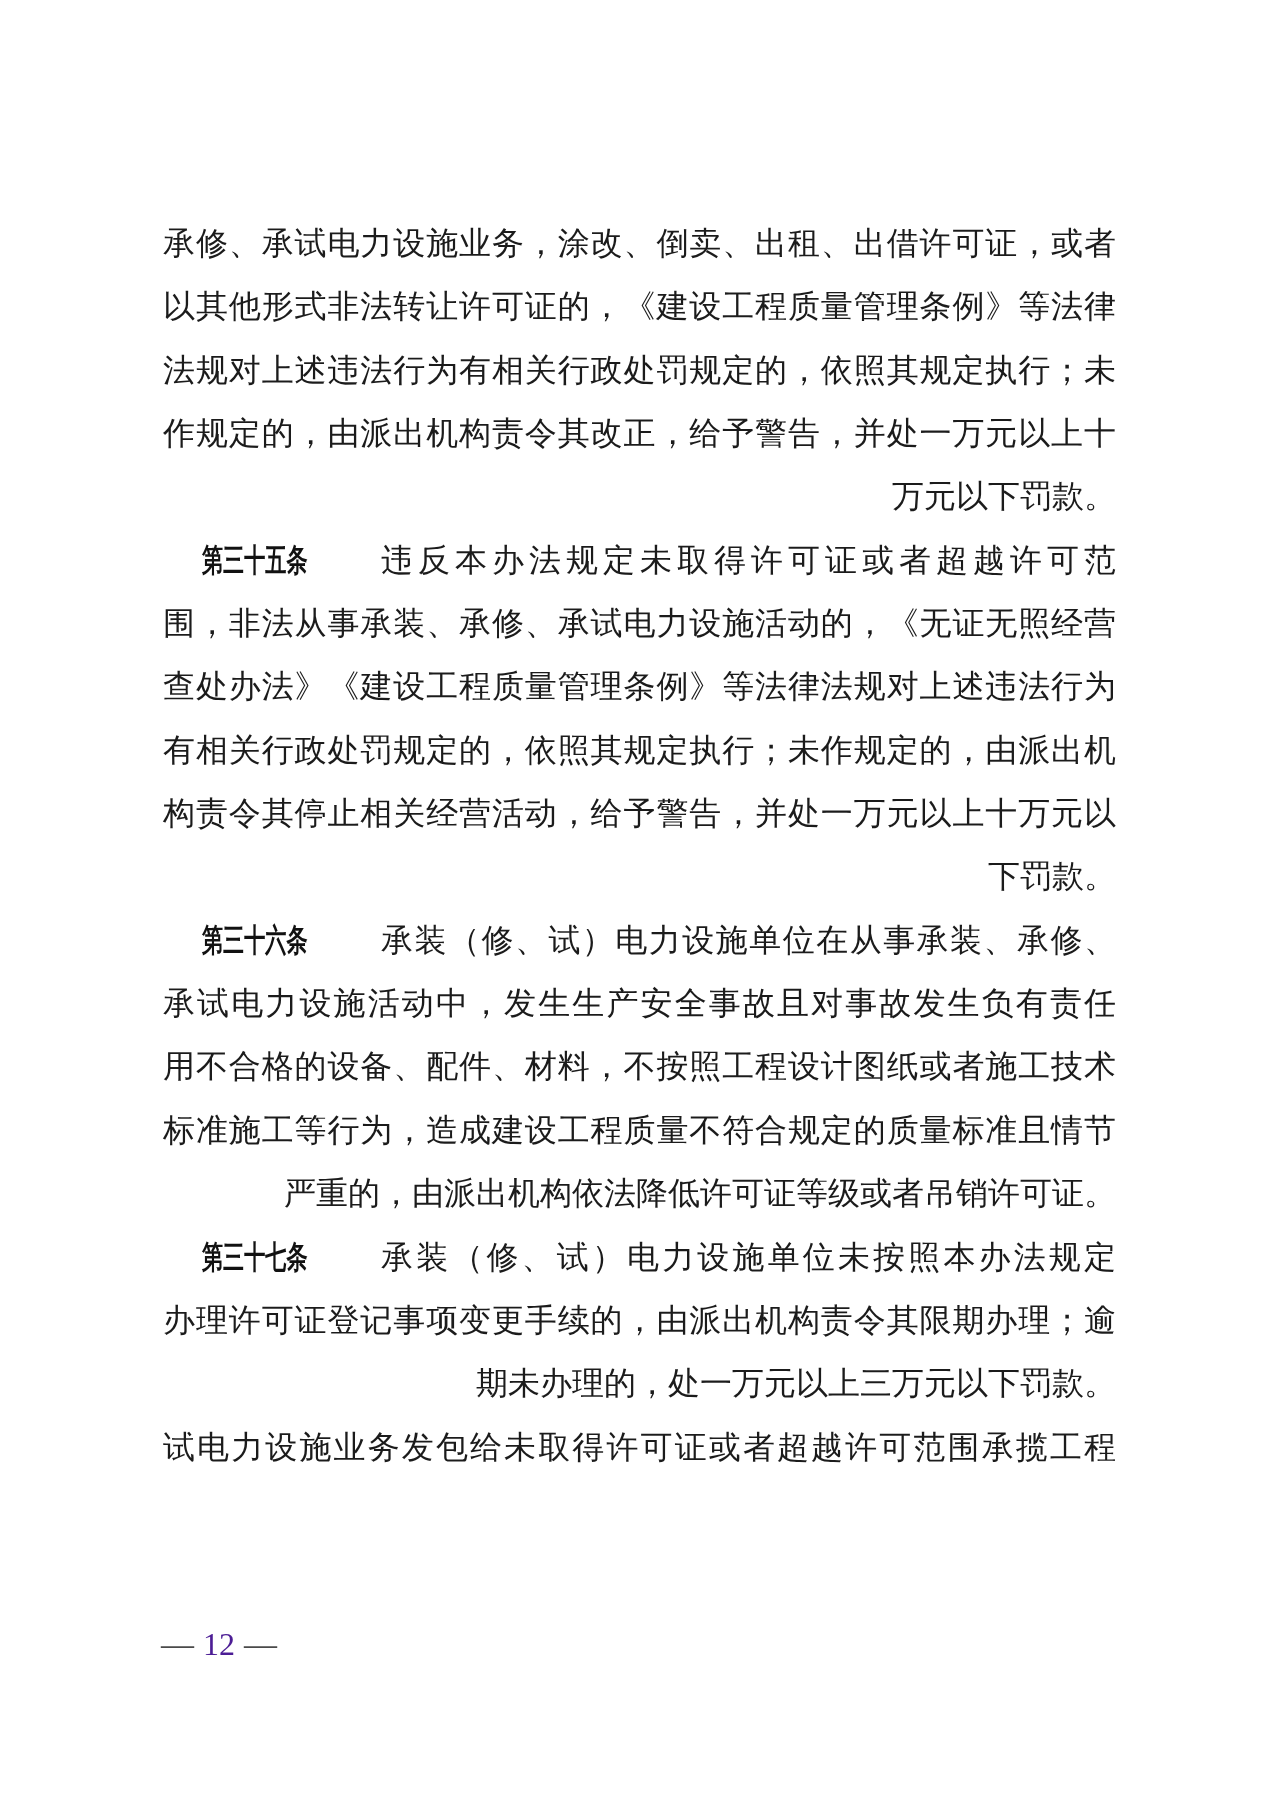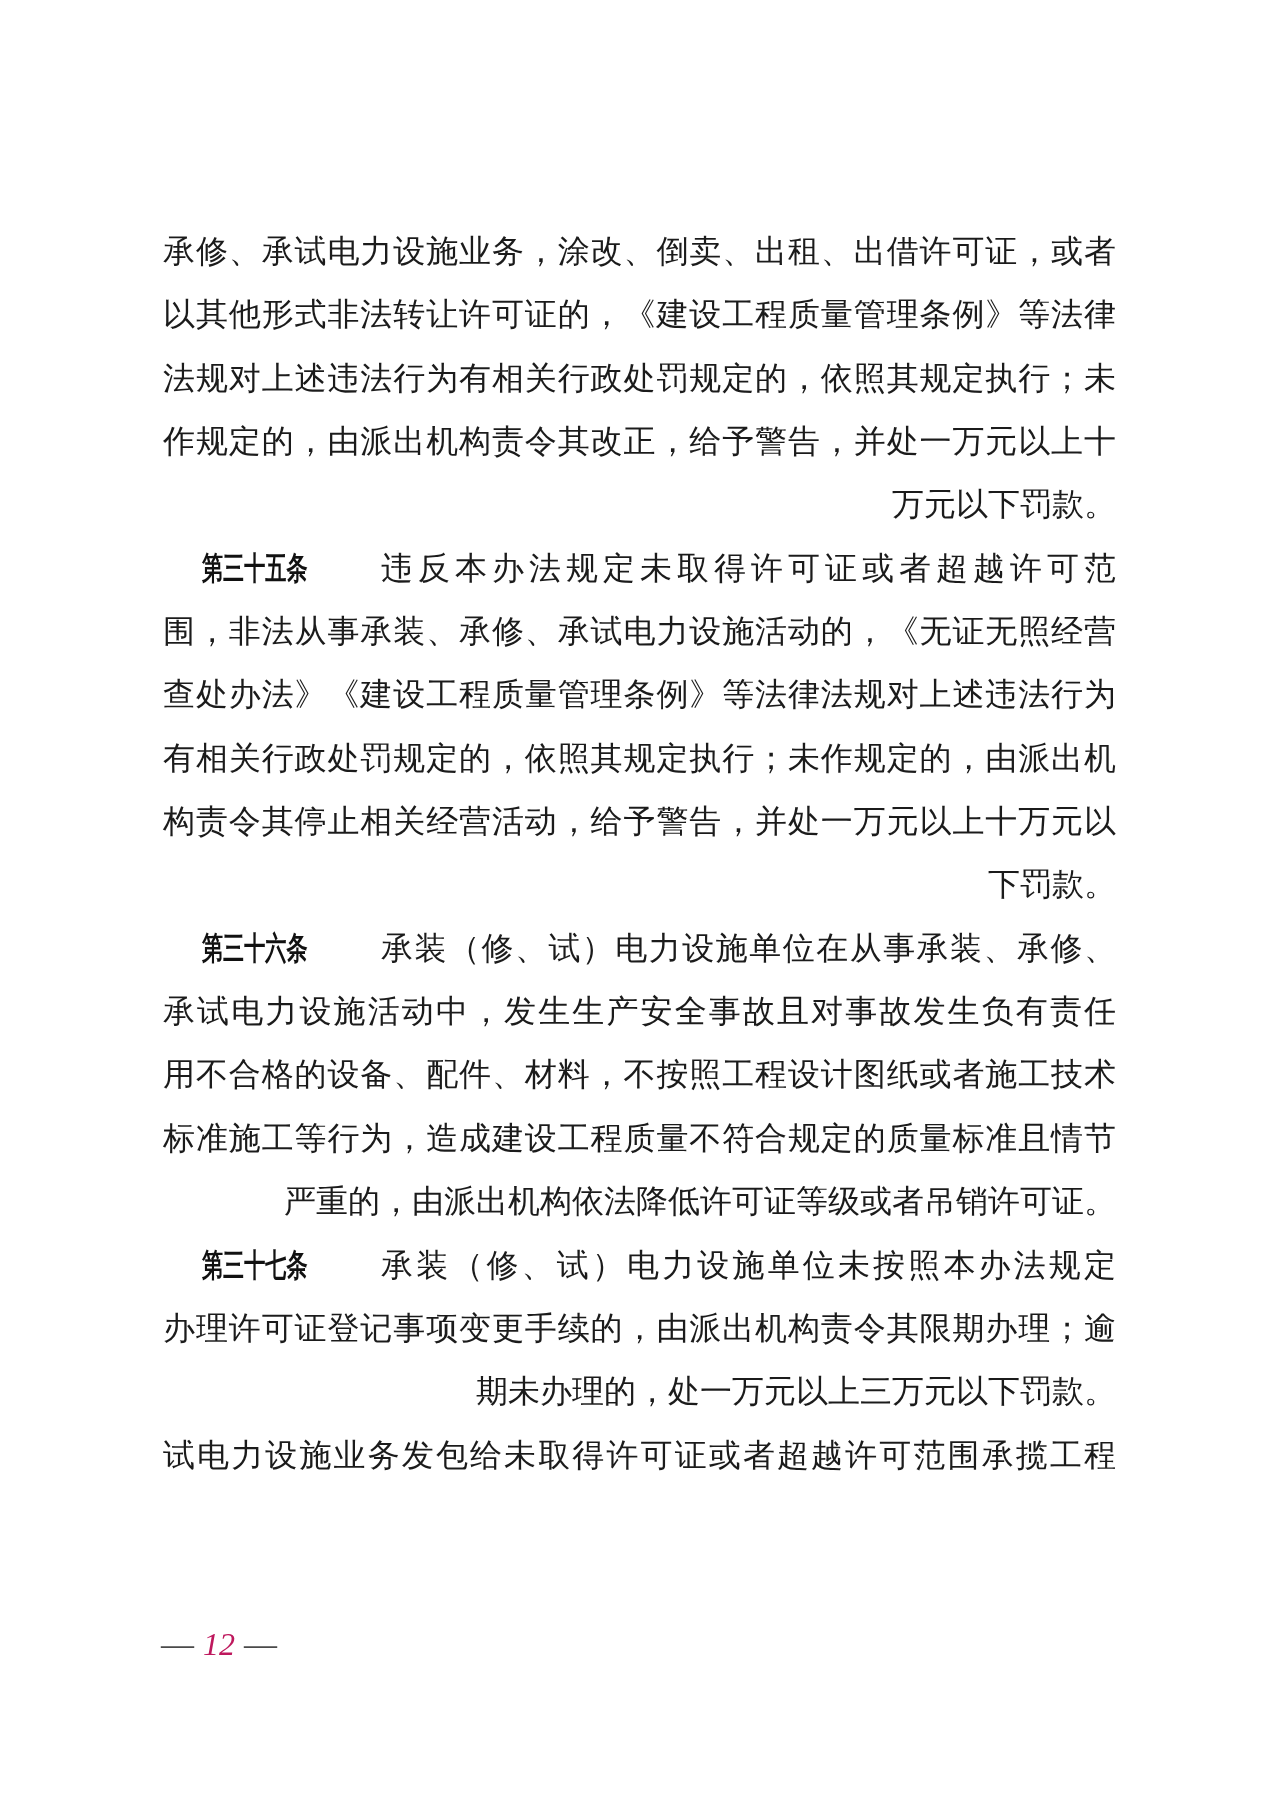--- a/index.html
+++ b/index.html
@@ -7,21 +7,21 @@
     position:relative;
     width:1280px;
     height:1810px;
     background:#ffffff;
     overflow:hidden;
     font-family:"Liberation Serif","DejaVu Serif",serif;
   }
   .textblock {
     position:absolute;
     left:163px;
-    top:220px;
+    top:212px;
     width:953px;
   }
   section { margin:0; padding:0; }
   .line {
     height:63.35px;
     line-height:63.35px;
     font-size:32px;
     color:#1b1b1b;
     letter-spacing:0;
   }
@@ -65,23 +65,22 @@
     color:#222222;
   }
   .dash {
     color:#4a4a4a;
     font-size:33px;
     line-height:44px;
   }
   .pnum {
     margin:0 9px;
     font-size:32px;
-    color:#be185d;
+    color:#4c1d95;
     line-height:44px;
-    font-style:italic;
   }
 </style>
 </head>
 <body>
 
 <div class="page">
 
   <main class="textblock">
 
     <section>

